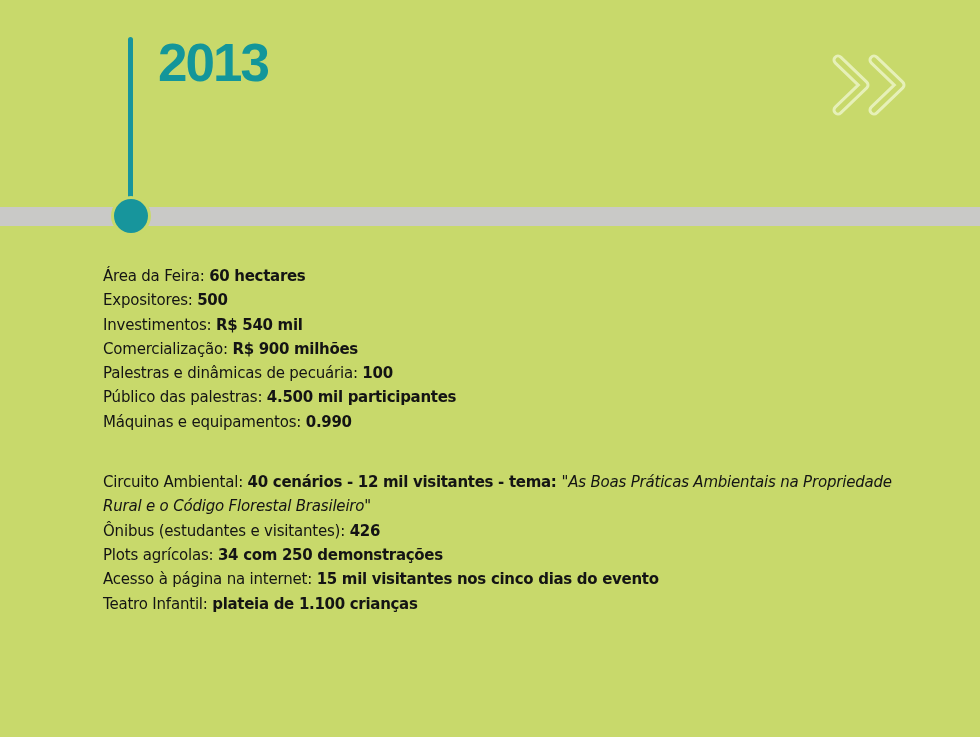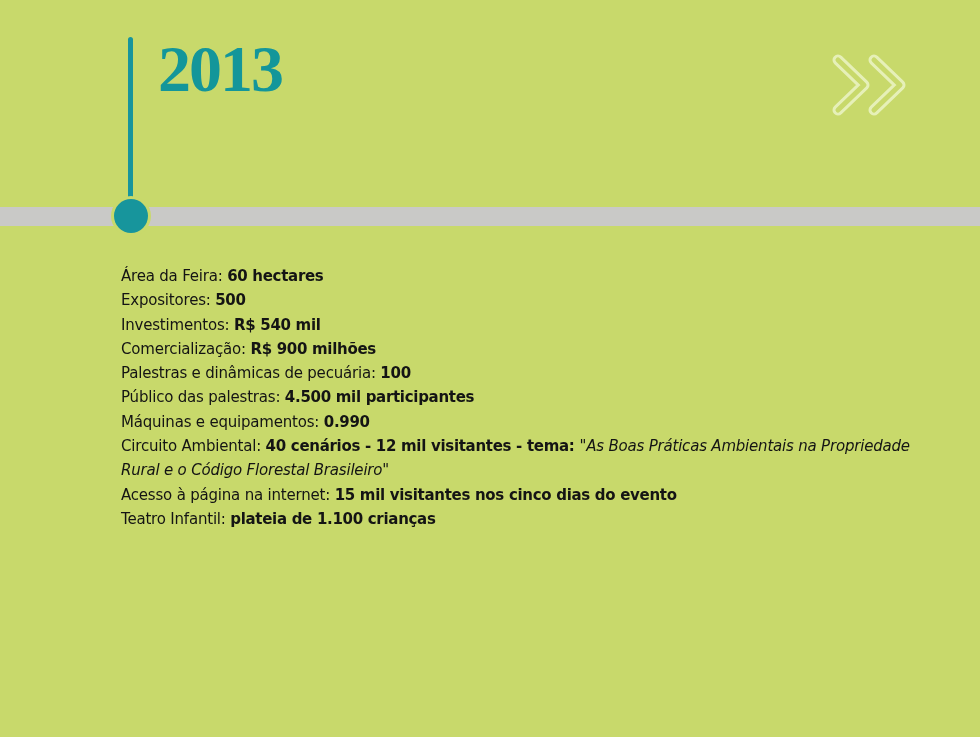--- a/index.html
+++ b/index.html
@@ -18,34 +18,34 @@
       position: absolute; left: 128px; top: 37px; width: 5px; height: 180px;
       background: #17959c; border-radius: 3px;
     }
     .timeline-dot {
       position: absolute; left: 114px; top: 199px; width: 34px; height: 34px;
       border-radius: 50%; background: #17959c;
       box-shadow: 0 0 0 3px #c8d96b;
     }
     .year {
       position: absolute; left: 158px; top: 36px;
-      font-family: Liberation Serif, serif; font-weight: bold;
-      font-size: 66px; line-height: 1; letter-spacing: -2px;
+      font-family: Liberation Sans, sans-serif; font-weight: bold;
+      font-size: 53px; line-height: 1; letter-spacing: -2px;
       color: #13969a;
     }
     .next-icon {
       position: absolute; left: 830px; top: 50px; width: 90px; height: 70px;
     }
     .stats {
-      position: absolute; left: 121px; top: 264px; width: 820px;
+      position: absolute; left: 103px; top: 264px; width: 820px;
       font-family: "DejaVu Sans", sans-serif;
       font-size: 15px; line-height: 24.3px; color: #141414;
     }
     .stat-row { white-space: nowrap; }
-    .stat-row.wrap { white-space: normal; }
+    .stat-row.wrap { white-space: normal; margin-top: 36px; }
     .stat-label { font-weight: normal; letter-spacing: -0.2px; }
     .stat-value { font-weight: bold; letter-spacing: -0.3px; }
     .stat-italic { font-style: italic; letter-spacing: -0.2px; }
   </style>
 </head>
 <body>
 
 <div class="timeline-bar"></div>
 <div class="timeline-stem"></div>
 <div class="timeline-dot"></div>
@@ -63,15 +63,17 @@
 
 <div class="stats">
   <div class="stat-row"><span class="stat-label">Área da Feira: </span><span class="stat-value">60 hectares</span></div>
   <div class="stat-row"><span class="stat-label">Expositores: </span><span class="stat-value">500</span></div>
   <div class="stat-row"><span class="stat-label">Investimentos: </span><span class="stat-value">R$ 540 mil</span></div>
   <div class="stat-row"><span class="stat-label">Comercialização: </span><span class="stat-value">R$ 900 milhões</span></div>
   <div class="stat-row"><span class="stat-label">Palestras e dinâmicas de pecuária: </span><span class="stat-value">100</span></div>
   <div class="stat-row"><span class="stat-label">Público das palestras: </span><span class="stat-value">4.500 mil participantes</span></div>
   <div class="stat-row"><span class="stat-label">Máquinas e equipamentos: </span><span class="stat-value">0.990</span></div>
   <div class="stat-row wrap"><span class="stat-label">Circuito Ambiental: </span><span class="stat-value">40 cenários - 12 mil visitantes - tema: </span><span class="stat-italic">"As Boas Práticas Ambientais na Propriedade Rural e o Código Florestal Brasileiro"</span></div>
+  <div class="stat-row"><span class="stat-label">Ônibus (estudantes e visitantes): </span><span class="stat-value">426</span></div>
+  <div class="stat-row"><span class="stat-label">Plots agrícolas: </span><span class="stat-value">34 com 250 demonstrações</span></div>
   <div class="stat-row"><span class="stat-label">Acesso à página na internet: </span><span class="stat-value">15 mil visitantes nos cinco dias do evento</span></div>
   <div class="stat-row"><span class="stat-label">Teatro Infantil: </span><span class="stat-value">plateia de 1.100 crianças</span></div>
 </div>
 
 </body></html>

